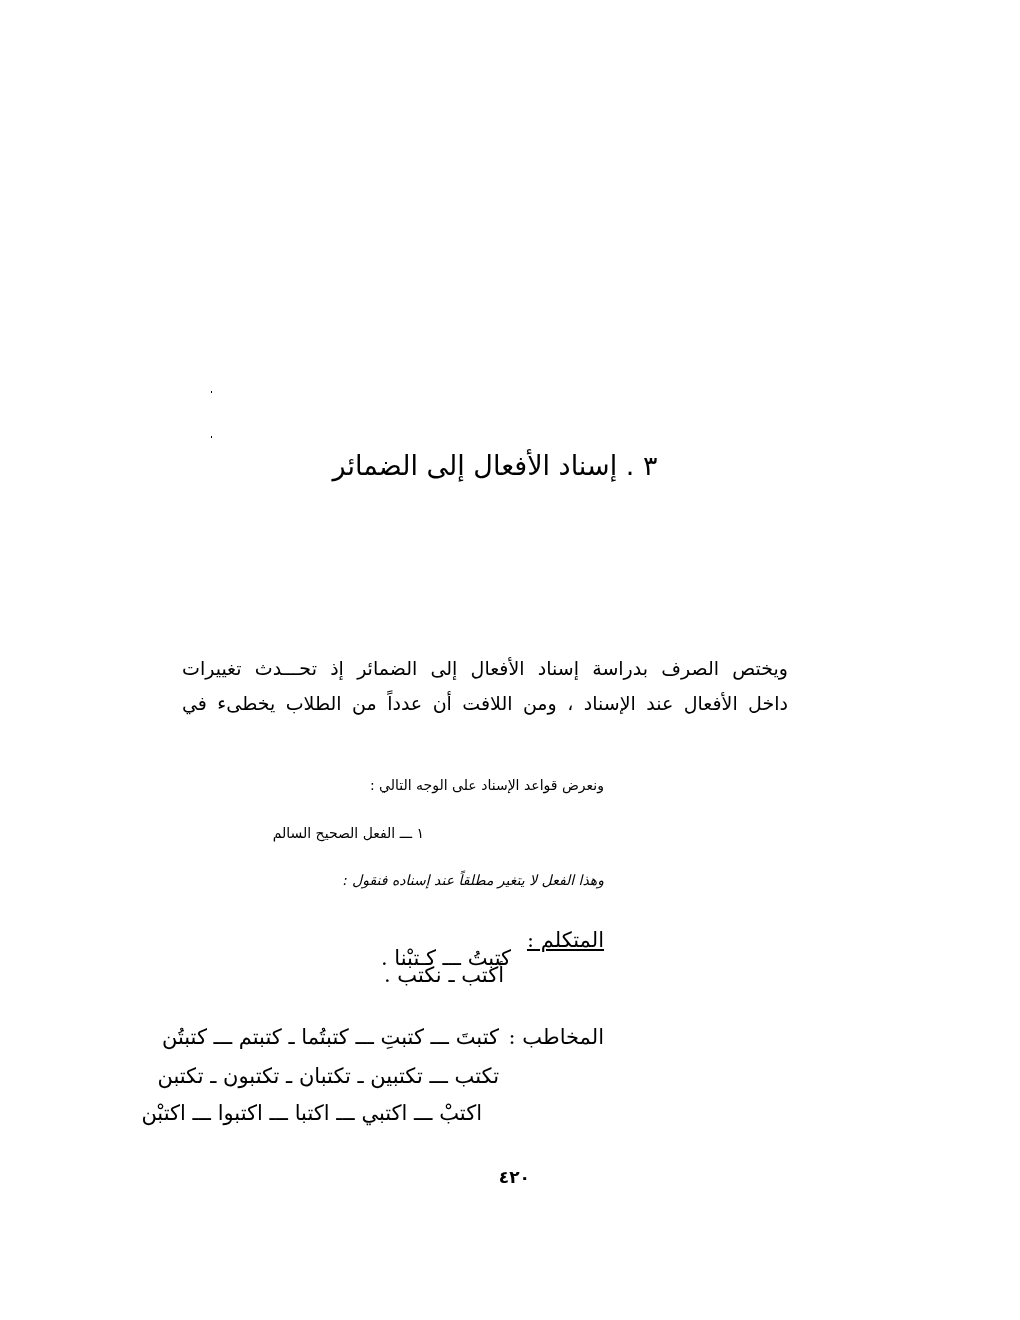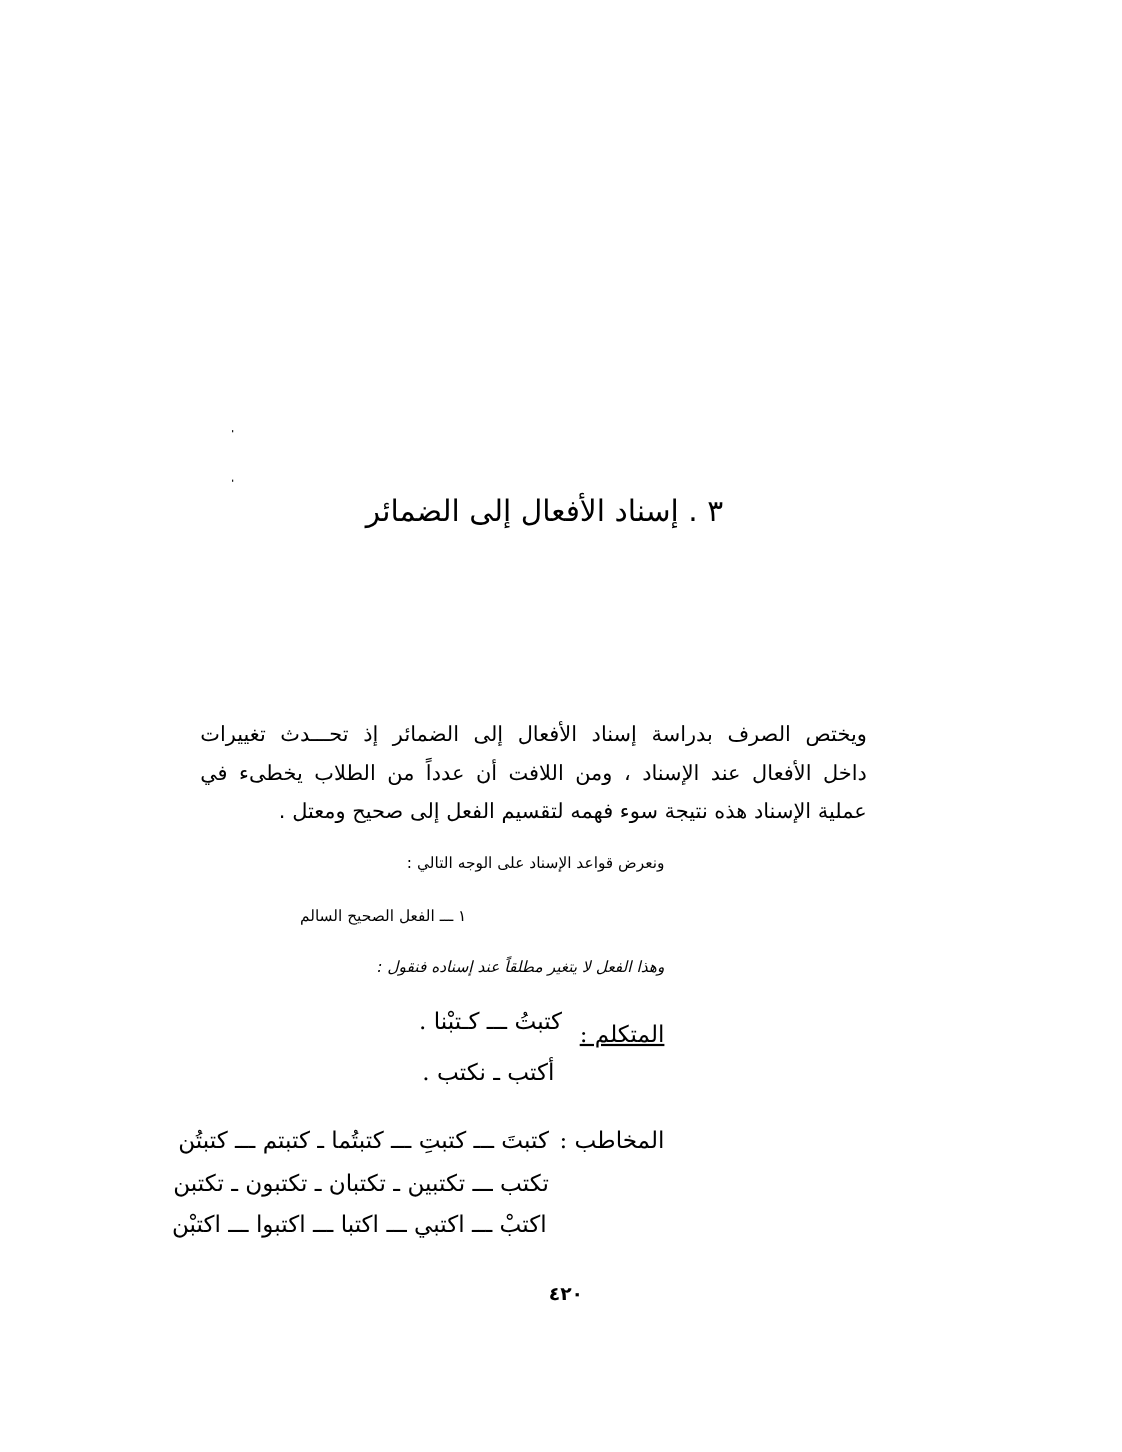--- a/index.html
+++ b/index.html
@@ -93,37 +93,36 @@
 
   <div class="speck" style="left:211px; top:357px; height:2px;"></div>
   <div class="speck" style="left:211px; top:402px; height:2px;"></div>
 
   <div class="title">٣ . إسناد الأفعال إلى الضمائر</div>
 
 
   <div class="para" style="top:617px;">
     <span class="line">ويختص الصرف بدراسة إسناد الأفعال إلى الضمائر إذ تحـــدث تغييرات</span>
     <span class="line">داخل الأفعال عند الإسناد ، ومن اللافت أن عدداً من الطلاب يخطىء في</span>
-    <span class="line last">عملية الإسناد هذه نتيجة سوء فهمه لتقسيم الفعل إلى صحيح ومعتل .</span>
   </div>
 
   <div class="single" style="top:734px; right:232px;">ونعرض قواعد الإسناد على الوجه التالي :</div>
 
   <div class="single" style="top:782px; right:412px;">١ ـــ الفعل الصحيح السالم</div>
 
   <div class="single" style="top:829px; right:232px;font-style:italic;">وهذا الفعل لا يتغير مطلقاً عند إسناده فنقول :</div>
 
   <div>
     <div class="conj" style="top:887px; right:232px;text-decoration:underline;">المتكلم :</div>
-    <div class="conj" style="top:875px; right:325px;">كتبتُ ـــ كـتبْنا .</div>
+    <div class="conj" style="top:905px; right:325px;">كتبتُ ـــ كـتبْنا .</div>
     <div class="conj" style="top:922px; right:332px;">أكتب ـ نكتب .</div>
   </div>
 
   <div>
     <div class="conj" style="top:984px; right:232px;">المخاطب :</div>
     <div class="conj" style="top:984px; right:337px;">كتبتَ ـــ كتبتِ ـــ كتبتُما ـ كتبتم ـــ كتبتُن</div>
     <div class="conj" style="top:1023px; right:337px;">تكتب ـــ تكتبين ـ تكتبان ـ تكتبون ـ تكتبن</div>
-    <div class="conj" style="top:1060px; right:339px;">اكتبْ ـــ اكتبي ـــ اكتبا ـــ اكتبوا ـــ اكتبْن</div>
+    <div class="conj" style="top:1060px; right:354px;">اكتبْ ـــ اكتبي ـــ اكتبا ـــ اكتبوا ـــ اكتبْن</div>
   </div>
 
   <div class="page-number">٤٢٠</div>
 
 </div>
 
 </body></html>

